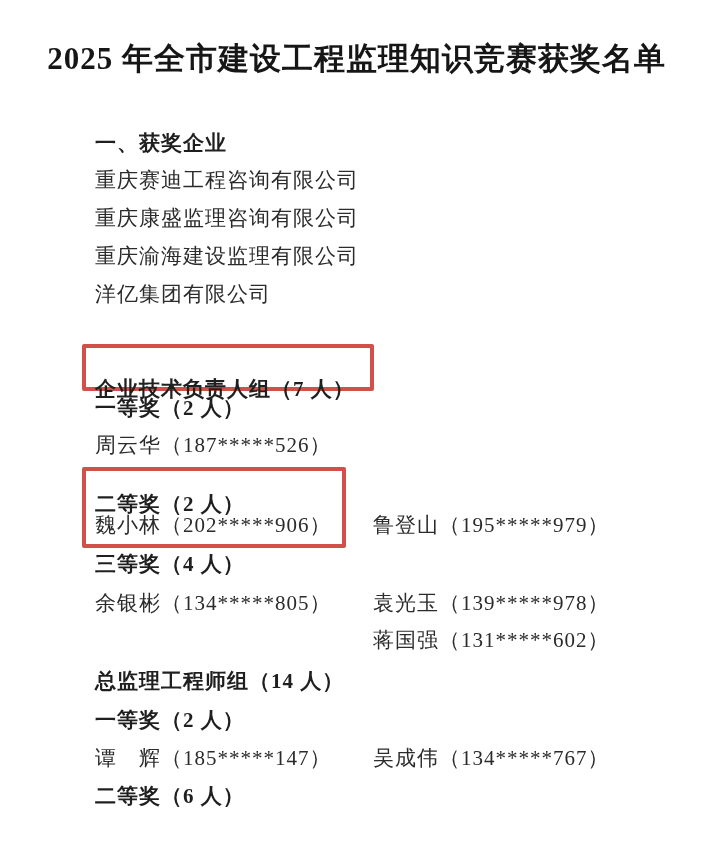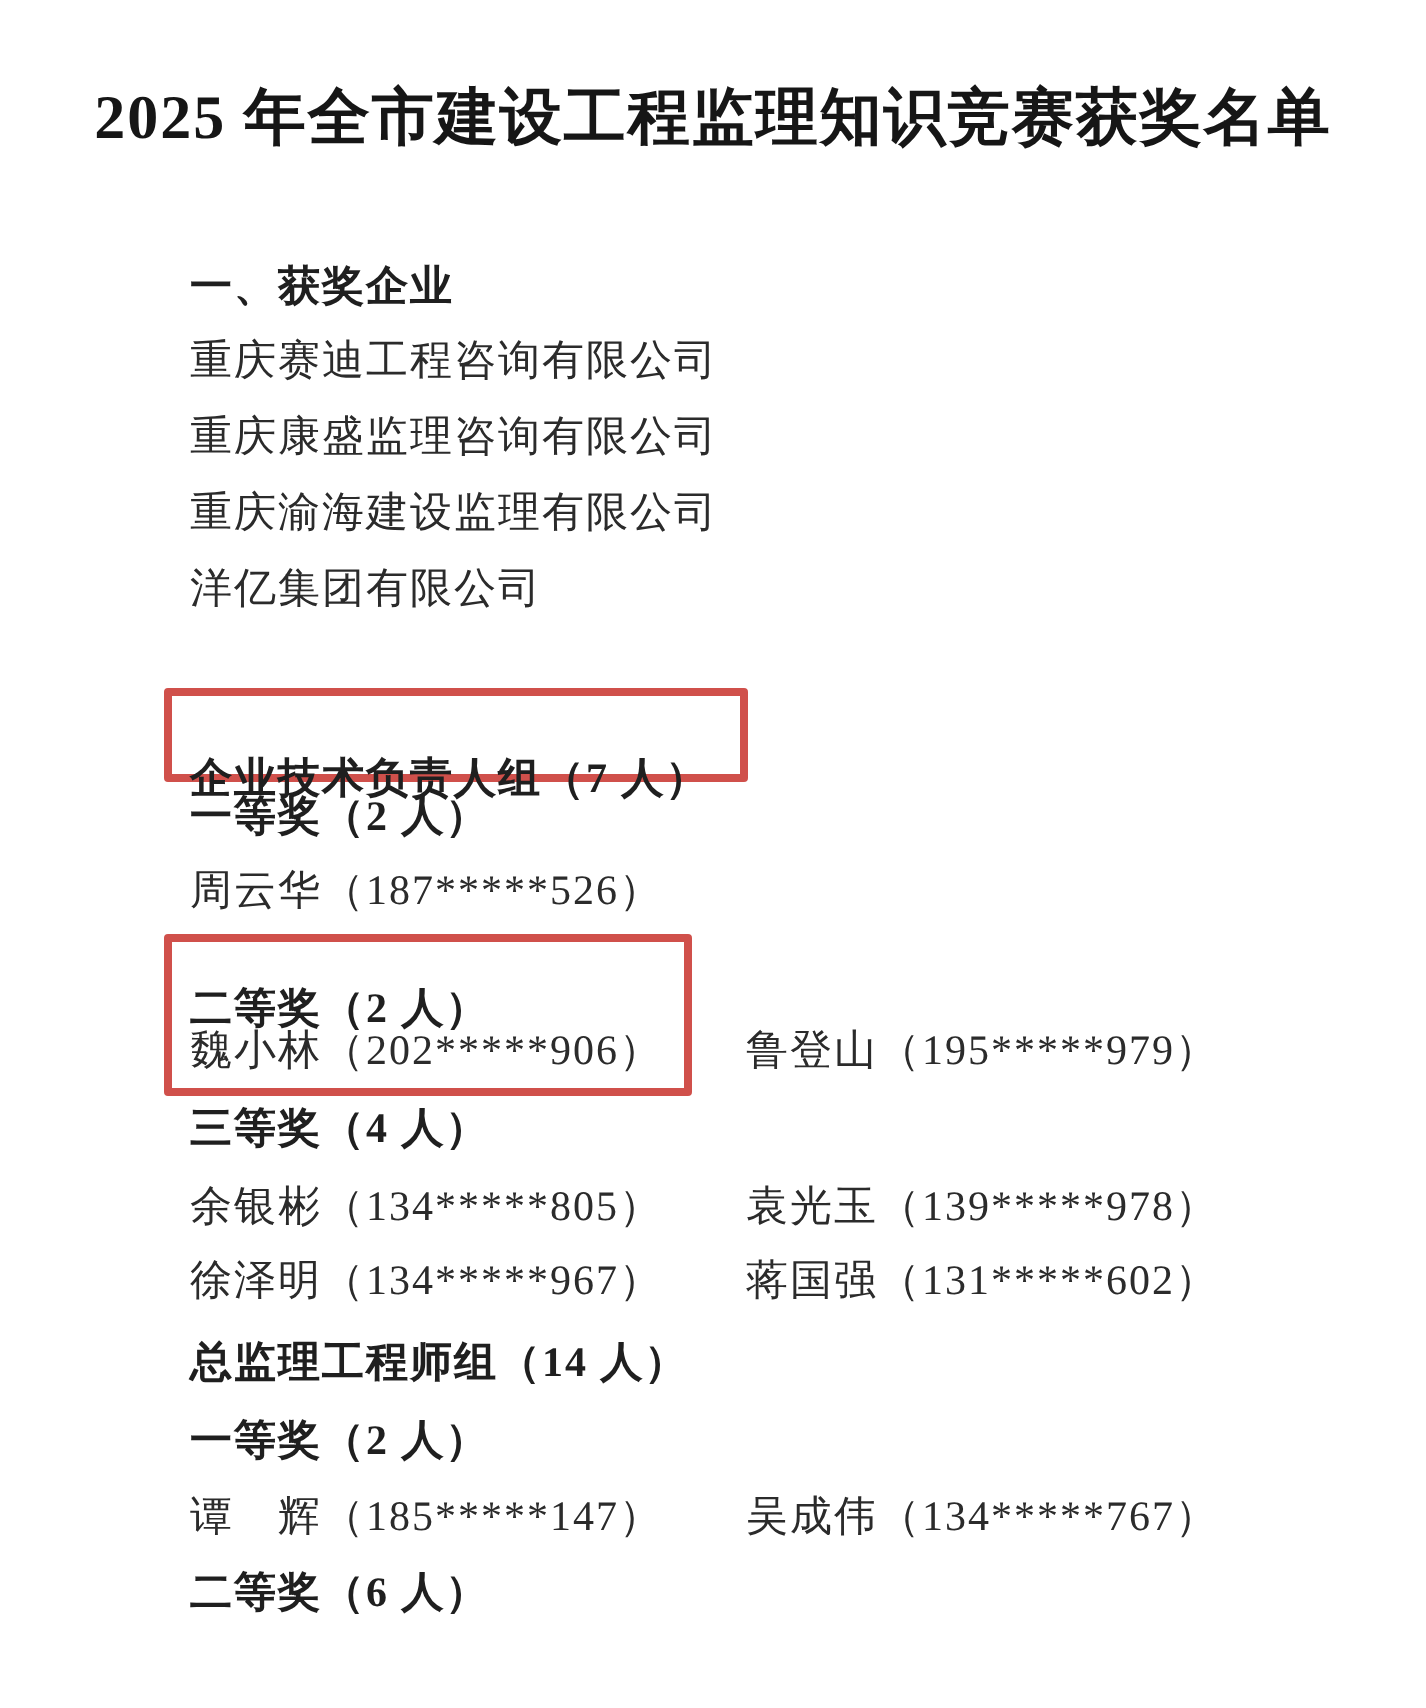--- a/index.html
+++ b/index.html
@@ -75,21 +75,20 @@
   <div class="row bold" style="top:389px;">一等奖（2 人）</div>
   <div class="row" style="top:426px;">周云华（187*****526）</div>
 
   <div class="row bold" style="top:485px;">二等奖（2 人）</div>
   <div class="row" style="top:506px;">魏小林（202*****906）</div>
   <div class="row col2" style="top:506px;">鲁登山（195*****979）</div>
 
   <div class="row bold" style="top:545px;">三等奖（4 人）</div>
   <div class="row" style="top:584px;">余银彬（134*****805）</div>
   <div class="row col2" style="top:584px;">袁光玉（139*****978）</div>
-  <div class="row" style="top:621px;">徐泽明（134*****967）</div>
   <div class="row col2" style="top:621px;">蒋国强（131*****602）</div>
 
   <div class="row bold" style="top:662px;">总监理工程师组（14 人）</div>
 
   <div class="row bold" style="top:701px;">一等奖（2 人）</div>
   <div class="row" style="top:739px;">谭　辉（185*****147）</div>
   <div class="row col2" style="top:739px;">吴成伟（134*****767）</div>
 
   <div class="row bold" style="top:777px;">二等奖（6 人）</div>
 

